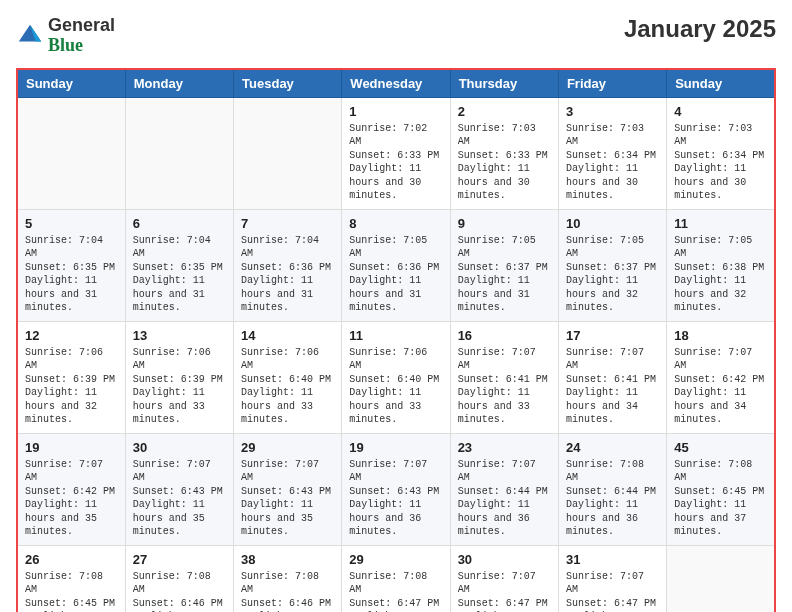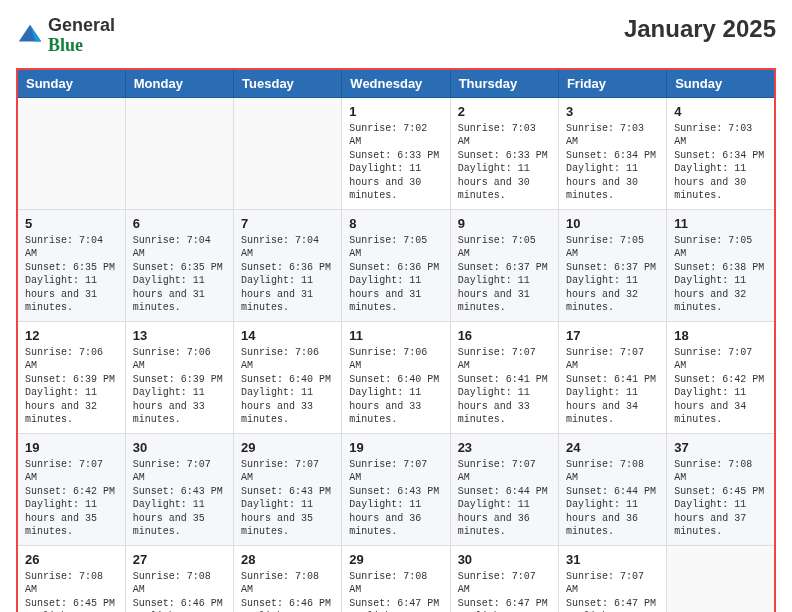--- a/index.html
+++ b/index.html
@@ -217,35 +217,35 @@
         </td>
         <td>
           <div class="day-num">23</div>
           <div class="day-info">Sunrise: 7:07 AM<br>Sunset: 6:44 PM<br>Daylight: 11 hours and 36 minutes.</div>
         </td>
         <td>
           <div class="day-num">24</div>
           <div class="day-info">Sunrise: 7:08 AM<br>Sunset: 6:44 PM<br>Daylight: 11 hours and 36 minutes.</div>
         </td>
         <td>
-          <div class="day-num">37</div>
+          <div class="day-num">45</div>
           <div class="day-info">Sunrise: 7:08 AM<br>Sunset: 6:45 PM<br>Daylight: 11 hours and 37 minutes.</div>
         </td>
       </tr>
       <tr>
         <td>
           <div class="day-num">26</div>
           <div class="day-info">Sunrise: 7:08 AM<br>Sunset: 6:45 PM<br>Daylight: 11 hours and 37 minutes.</div>
         </td>
         <td>
           <div class="day-num">27</div>
           <div class="day-info">Sunrise: 7:08 AM<br>Sunset: 6:46 PM<br>Daylight: 11 hours and 38 minutes.</div>
         </td>
         <td>
-          <div class="day-num">28</div>
+          <div class="day-num">38</div>
           <div class="day-info">Sunrise: 7:08 AM<br>Sunset: 6:46 PM<br>Daylight: 11 hours and 38 minutes.</div>
         </td>
         <td>
           <div class="day-num">29</div>
           <div class="day-info">Sunrise: 7:08 AM<br>Sunset: 6:47 PM<br>Daylight: 11 hours and 38 minutes.</div>
         </td>
         <td>
           <div class="day-num">30</div>
           <div class="day-info">Sunrise: 7:07 AM<br>Sunset: 6:47 PM<br>Daylight: 11 hours and 39 minutes.</div>
         </td>

